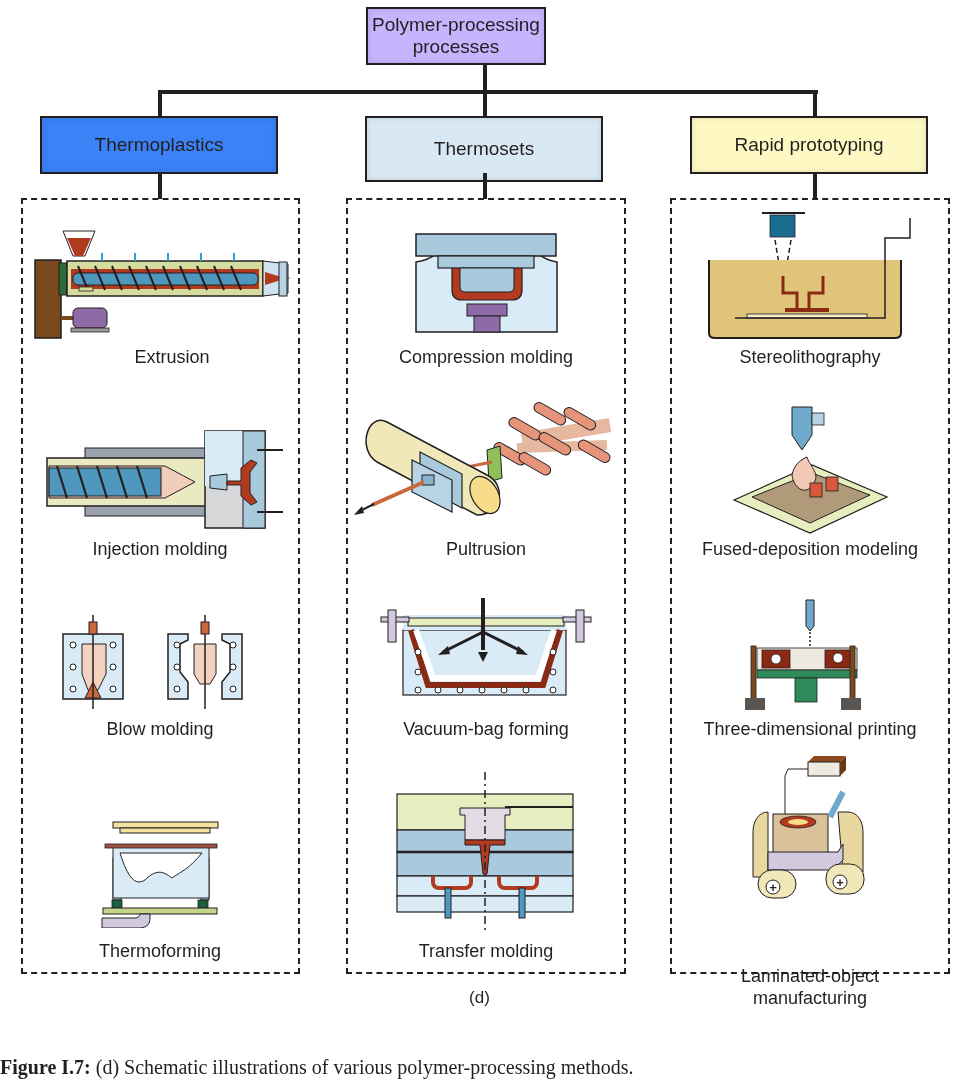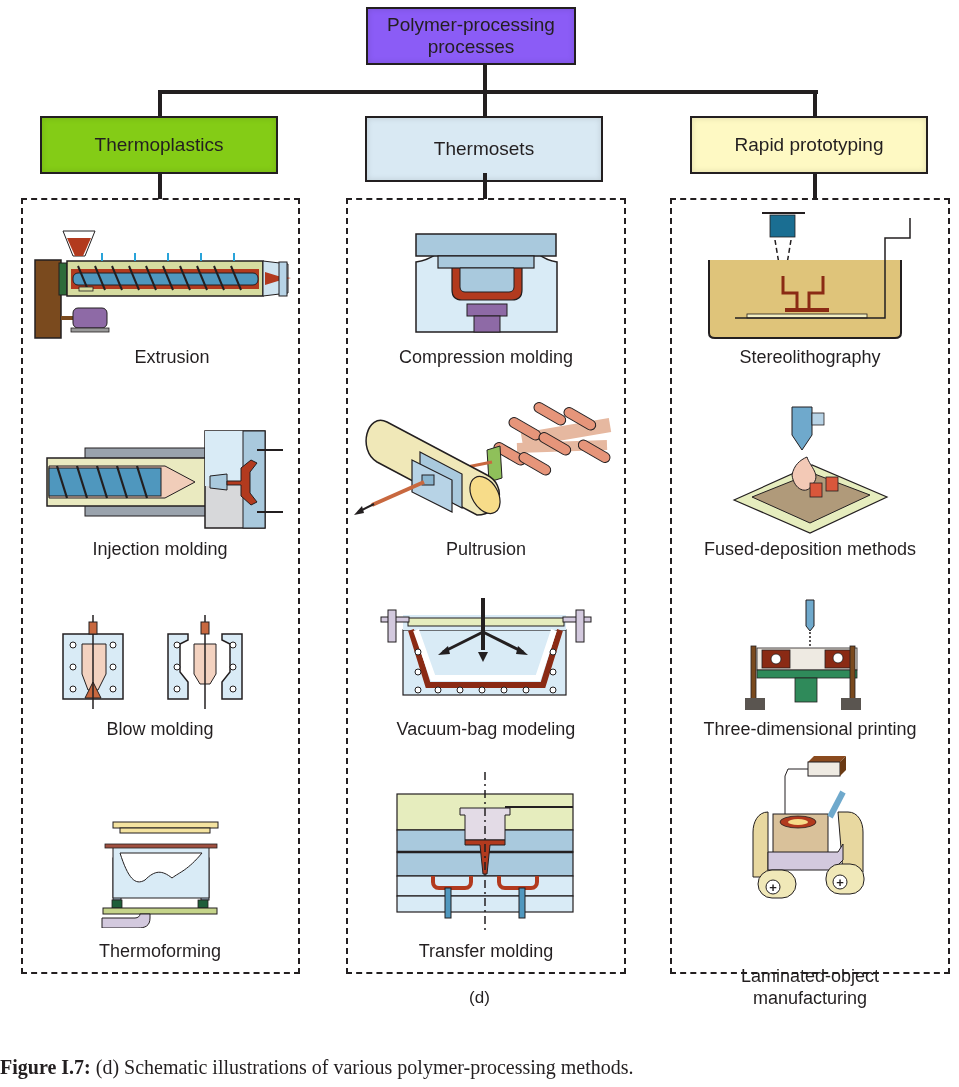--- a/index.html
+++ b/index.html
@@ -1,22 +1,22 @@
 <!DOCTYPE html>
 <html><head>
 <meta charset="utf-8">
 <style>
   html, body { margin:0; padding:0; background:#ffffff; }
   body { width:959px; height:1087px; position:relative; overflow:hidden;
          font-family:"Liberation Sans", sans-serif; color:#231f20; }
   .box { position:absolute; border:2.5px solid #231f20; box-sizing:border-box;
          display:flex; align-items:center; justify-content:center; text-align:center;
          font-size:19px; line-height:22px; box-shadow: inset 0 0 6px rgba(0,0,0,0.12); }
-  .root { left:366px; top:7px; width:210px; height:58px; background:#8b5cf6; }
-  .cat-tp { left:40px; top:116px; width:238px; height:58px; background:#84cc16; }
+  .root { left:366px; top:7px; width:180px; height:58px; background:#c4b5fd; }
+  .cat-tp { left:40px; top:116px; width:238px; height:58px; background:#3b82f6; }
   .cat-ts { left:365px; top:116px; width:238px; height:66px; background:#d9e9f3; }
   .cat-rp { left:690px; top:116px; width:238px; height:58px; background:#fef9c3; }
   .line { position:absolute; background:#231f20; }
   .group { position:absolute; border:2px dashed #231f20; box-sizing:border-box; }
   .label { position:absolute; width:270px; text-align:center; font-size:18px; line-height:22px; }
   .illus { position:absolute; }
   .sub { position:absolute; left:0; width:959px; top:988px; text-align:center; font-size:17px; }
   .caption { position:absolute; left:0; width:959px; top:1056px; 
              font-family:"Liberation Serif", serif; font-size:20px; }
   .caption b { font-weight:bold; }
@@ -238,21 +238,21 @@
     <circle cx="175" cy="62" r="3"></circle>
       <circle cx="175" cy="82" r="3"></circle>
       <circle cx="175" cy="100" r="3"></circle>
     <circle cx="60" cy="100" r="3"></circle>
       <circle cx="82" cy="100" r="3"></circle>
       <circle cx="104" cy="100" r="3"></circle>
     <circle cx="126" cy="100" r="3"></circle>
       <circle cx="148" cy="100" r="3"></circle>
   </g>
 </svg>
-<div class="label" style="left:351px; top:718px;">Vacuum-bag modeling</div>
+<div class="label" style="left:351px; top:718px;">Vacuum-bag forming</div>
 
 <svg class="illus" style="left:395px; top:770px;" width="180" height="165" viewBox="0 0 180 165">
   <rect x="2" y="24" width="176" height="36" fill="#e6edbe" stroke="#231f20" stroke-width="1.2"></rect>
   <line x1="110" y1="37" x2="178" y2="37" stroke="#231f20" stroke-width="2"></line>
   <rect x="2" y="60" width="176" height="22" fill="#a9c9dd" stroke="#231f20" stroke-width="1.2"></rect>
   <rect x="2" y="82" width="176" height="24" fill="#a9c9dd" stroke="#231f20" stroke-width="1.2"></rect>
   <line x1="2" y1="82" x2="178" y2="82" stroke="#231f20" stroke-width="2.5"></line>
   <rect x="2" y="106" width="176" height="20" fill="#d9ebf6" stroke="#231f20" stroke-width="1.2"></rect>
   <rect x="2" y="126" width="176" height="16" fill="#d9ebf6" stroke="#231f20" stroke-width="1.2"></rect>
   <path d="M65,38 H115 V45 H110 V70 H70 V45 H65 Z" fill="#e3dbe6" stroke="#231f20" stroke-width="1"></path>
@@ -282,21 +282,21 @@
 
 <svg class="illus" style="left:732px; top:405px;" width="160" height="130" viewBox="0 0 160 130">
   <path d="M60,2 H80 V30 L70,45 L60,30 Z" fill="#6fa9cc" stroke="#231f20" stroke-width="1"></path>
   <rect x="80" y="8" width="12" height="12" fill="#b7d3e6" stroke="#231f20" stroke-width="0.8"></rect>
   <polygon points="2,95 80,60 155,92 78,128" fill="#e6edbe" stroke="#231f20" stroke-width="1.2"></polygon>
   <polygon points="20,92 80,68 138,90 78,118" fill="#b09a7a" stroke="#231f20" stroke-width="1"></polygon>
   <path d="M60,70 C62,60 68,55 75,52 C78,62 90,70 80,80 C75,90 62,85 60,70 Z" fill="#f3c9b6" stroke="#231f20" stroke-width="1"></path>
   <rect x="78" y="78" width="12" height="14" fill="#d9573b" stroke="#231f20" stroke-width="0.8"></rect>
   <rect x="94" y="72" width="12" height="14" fill="#d9573b" stroke="#231f20" stroke-width="0.8"></rect>
 </svg>
-<div class="label" style="left:675px; top:538px;">Fused-deposition methods</div>
+<div class="label" style="left:675px; top:538px;">Fused-deposition modeling</div>
 
 <svg class="illus" style="left:745px; top:598px;" width="125" height="115" viewBox="0 0 125 115">
   <path d="M61,2 H69 V28 L65,33 L61,28 Z" fill="#6fa9cc" stroke="#231f20" stroke-width="1"></path>
   <line x1="65" y1="34" x2="65" y2="52" stroke="#231f20" stroke-width="1.5" stroke-dasharray="2,2"></line>
   <rect x="12" y="50" width="100" height="22" fill="#eeeae2" stroke="#231f20" stroke-width="0.8"></rect>
   <rect x="17" y="52" width="28" height="18" fill="#8a2a14" stroke="#231f20" stroke-width="0.8"></rect>
   <circle cx="31" cy="61" r="5" fill="#fff" stroke="#231f20" stroke-width="0.8"></circle>
   <rect x="80" y="52" width="26" height="18" fill="#8a2a14" stroke="#231f20" stroke-width="0.8"></rect>
   <circle cx="93" cy="60" r="5" fill="#fff" stroke="#231f20" stroke-width="0.8"></circle>
   <rect x="12" y="72" width="100" height="8" fill="#2f8a5a" stroke="#231f20" stroke-width="0.8"></rect>

